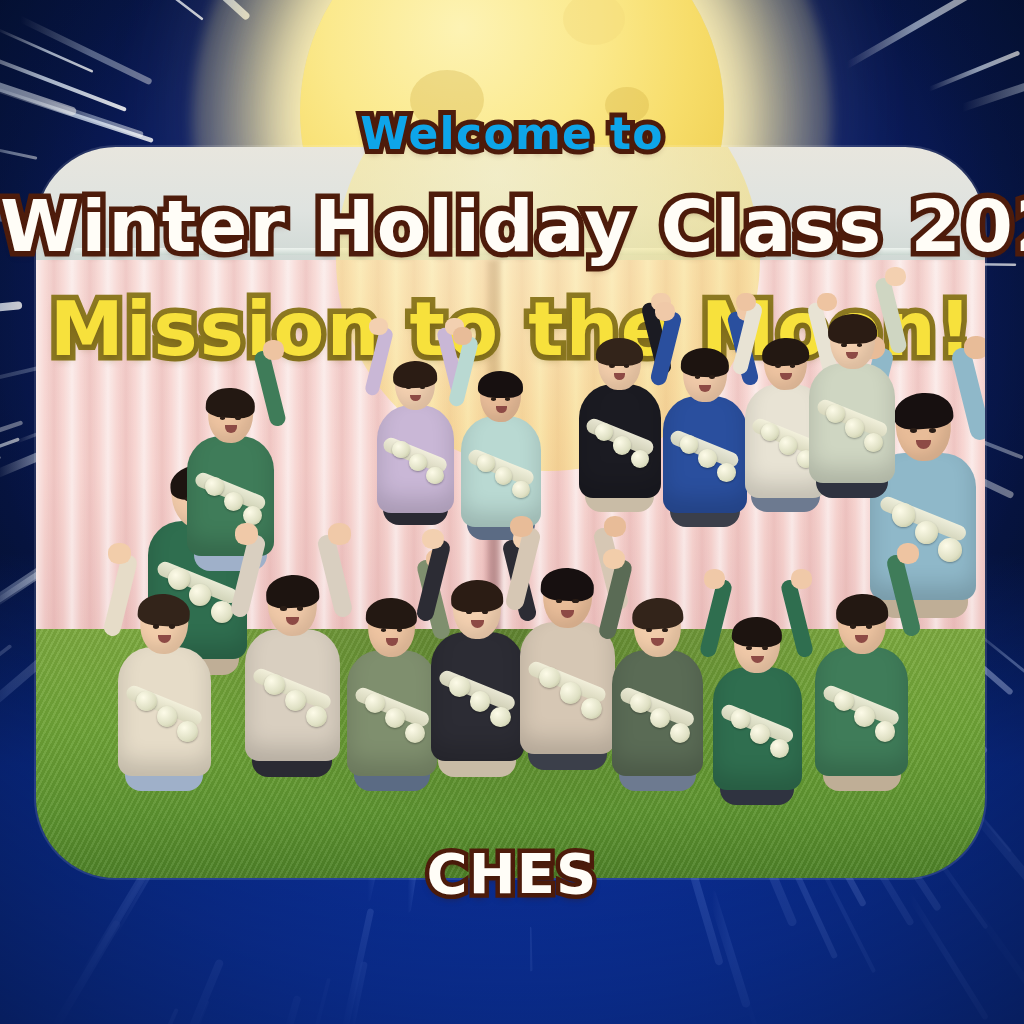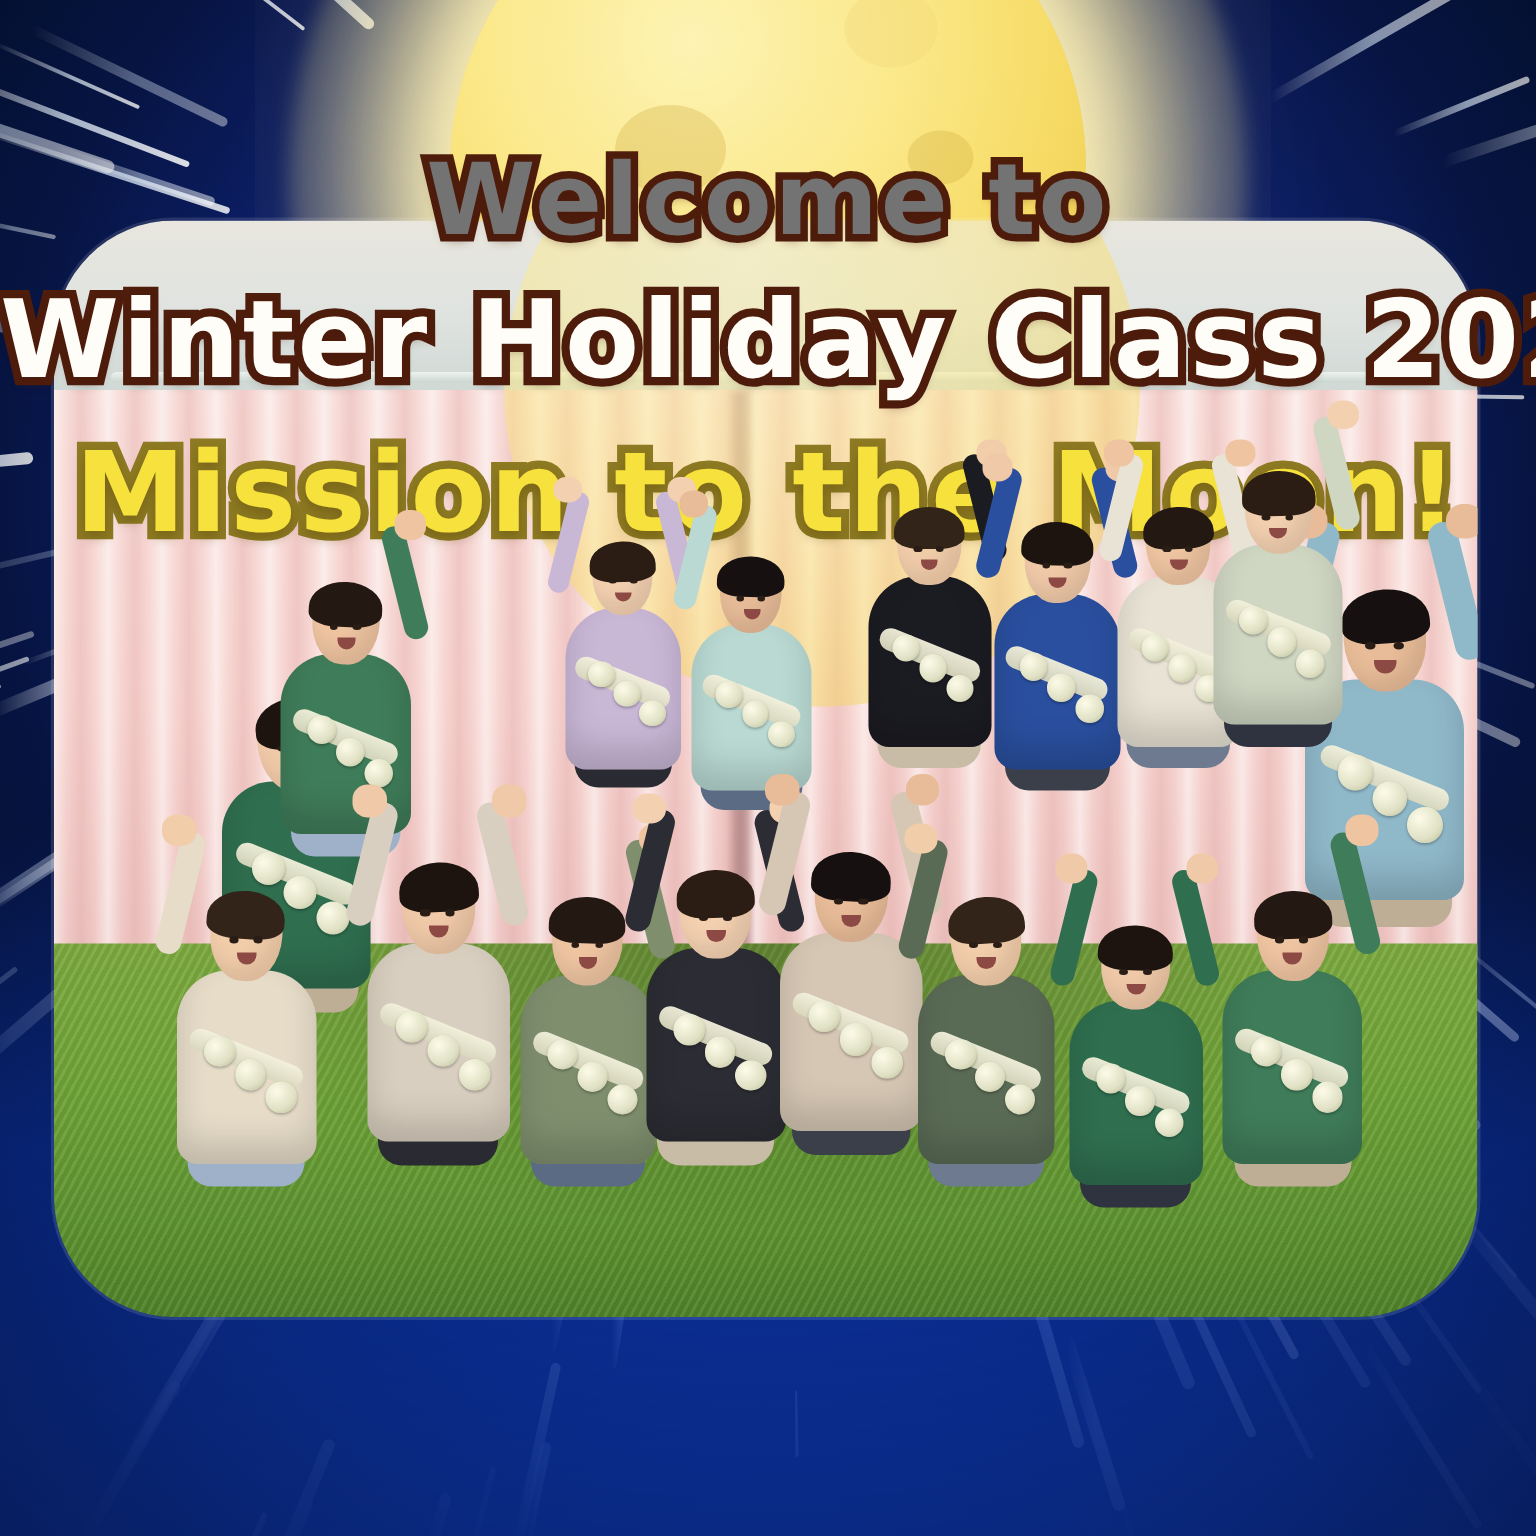--- a/index.html
+++ b/index.html
@@ -100,21 +100,21 @@
     pointer-events:none;
   }
 
   
   .tx{position:absolute;left:0;right:0;text-align:center;white-space:nowrap;}
   .round{
     font-family:"DejaVu Sans","Liberation Sans",sans-serif;
     font-weight:700;letter-spacing:.03em;
   }
   .l1{
-    top:101px;font-size:66px;line-height:66px;color:#737373;
+    top:101px;font-size:44px;line-height:66px;color:#0ea5e9;
     -webkit-text-stroke:10px #4f1d0c;paint-order:stroke fill;
     text-shadow:0 4px 7px rgba(70,25,10,.45);
   }
   .l2{
     top:190px;font-size:72px;line-height:72px;color:#fffdf7;
     -webkit-text-stroke:11px #4f1d0c;paint-order:stroke fill;
     text-shadow:0 4px 7px rgba(70,25,10,.45);
   }
   .l3{
     top:292px;font-size:74px;line-height:74px;color:#f7e13c;
@@ -638,14 +638,15 @@
         </div>
       </div>
 
     <div class="moon-over-photo"></div>
   </div>
 
   <div class="tx round l1">Welcome to</div>
   <div class="tx round l2">Winter Holiday Class 2025</div>
   <div class="tx round l3">Mission to the Moon!</div>
 
+  <div class="tx ches">CHES</div>
 
 </div>
 
 </body></html>

